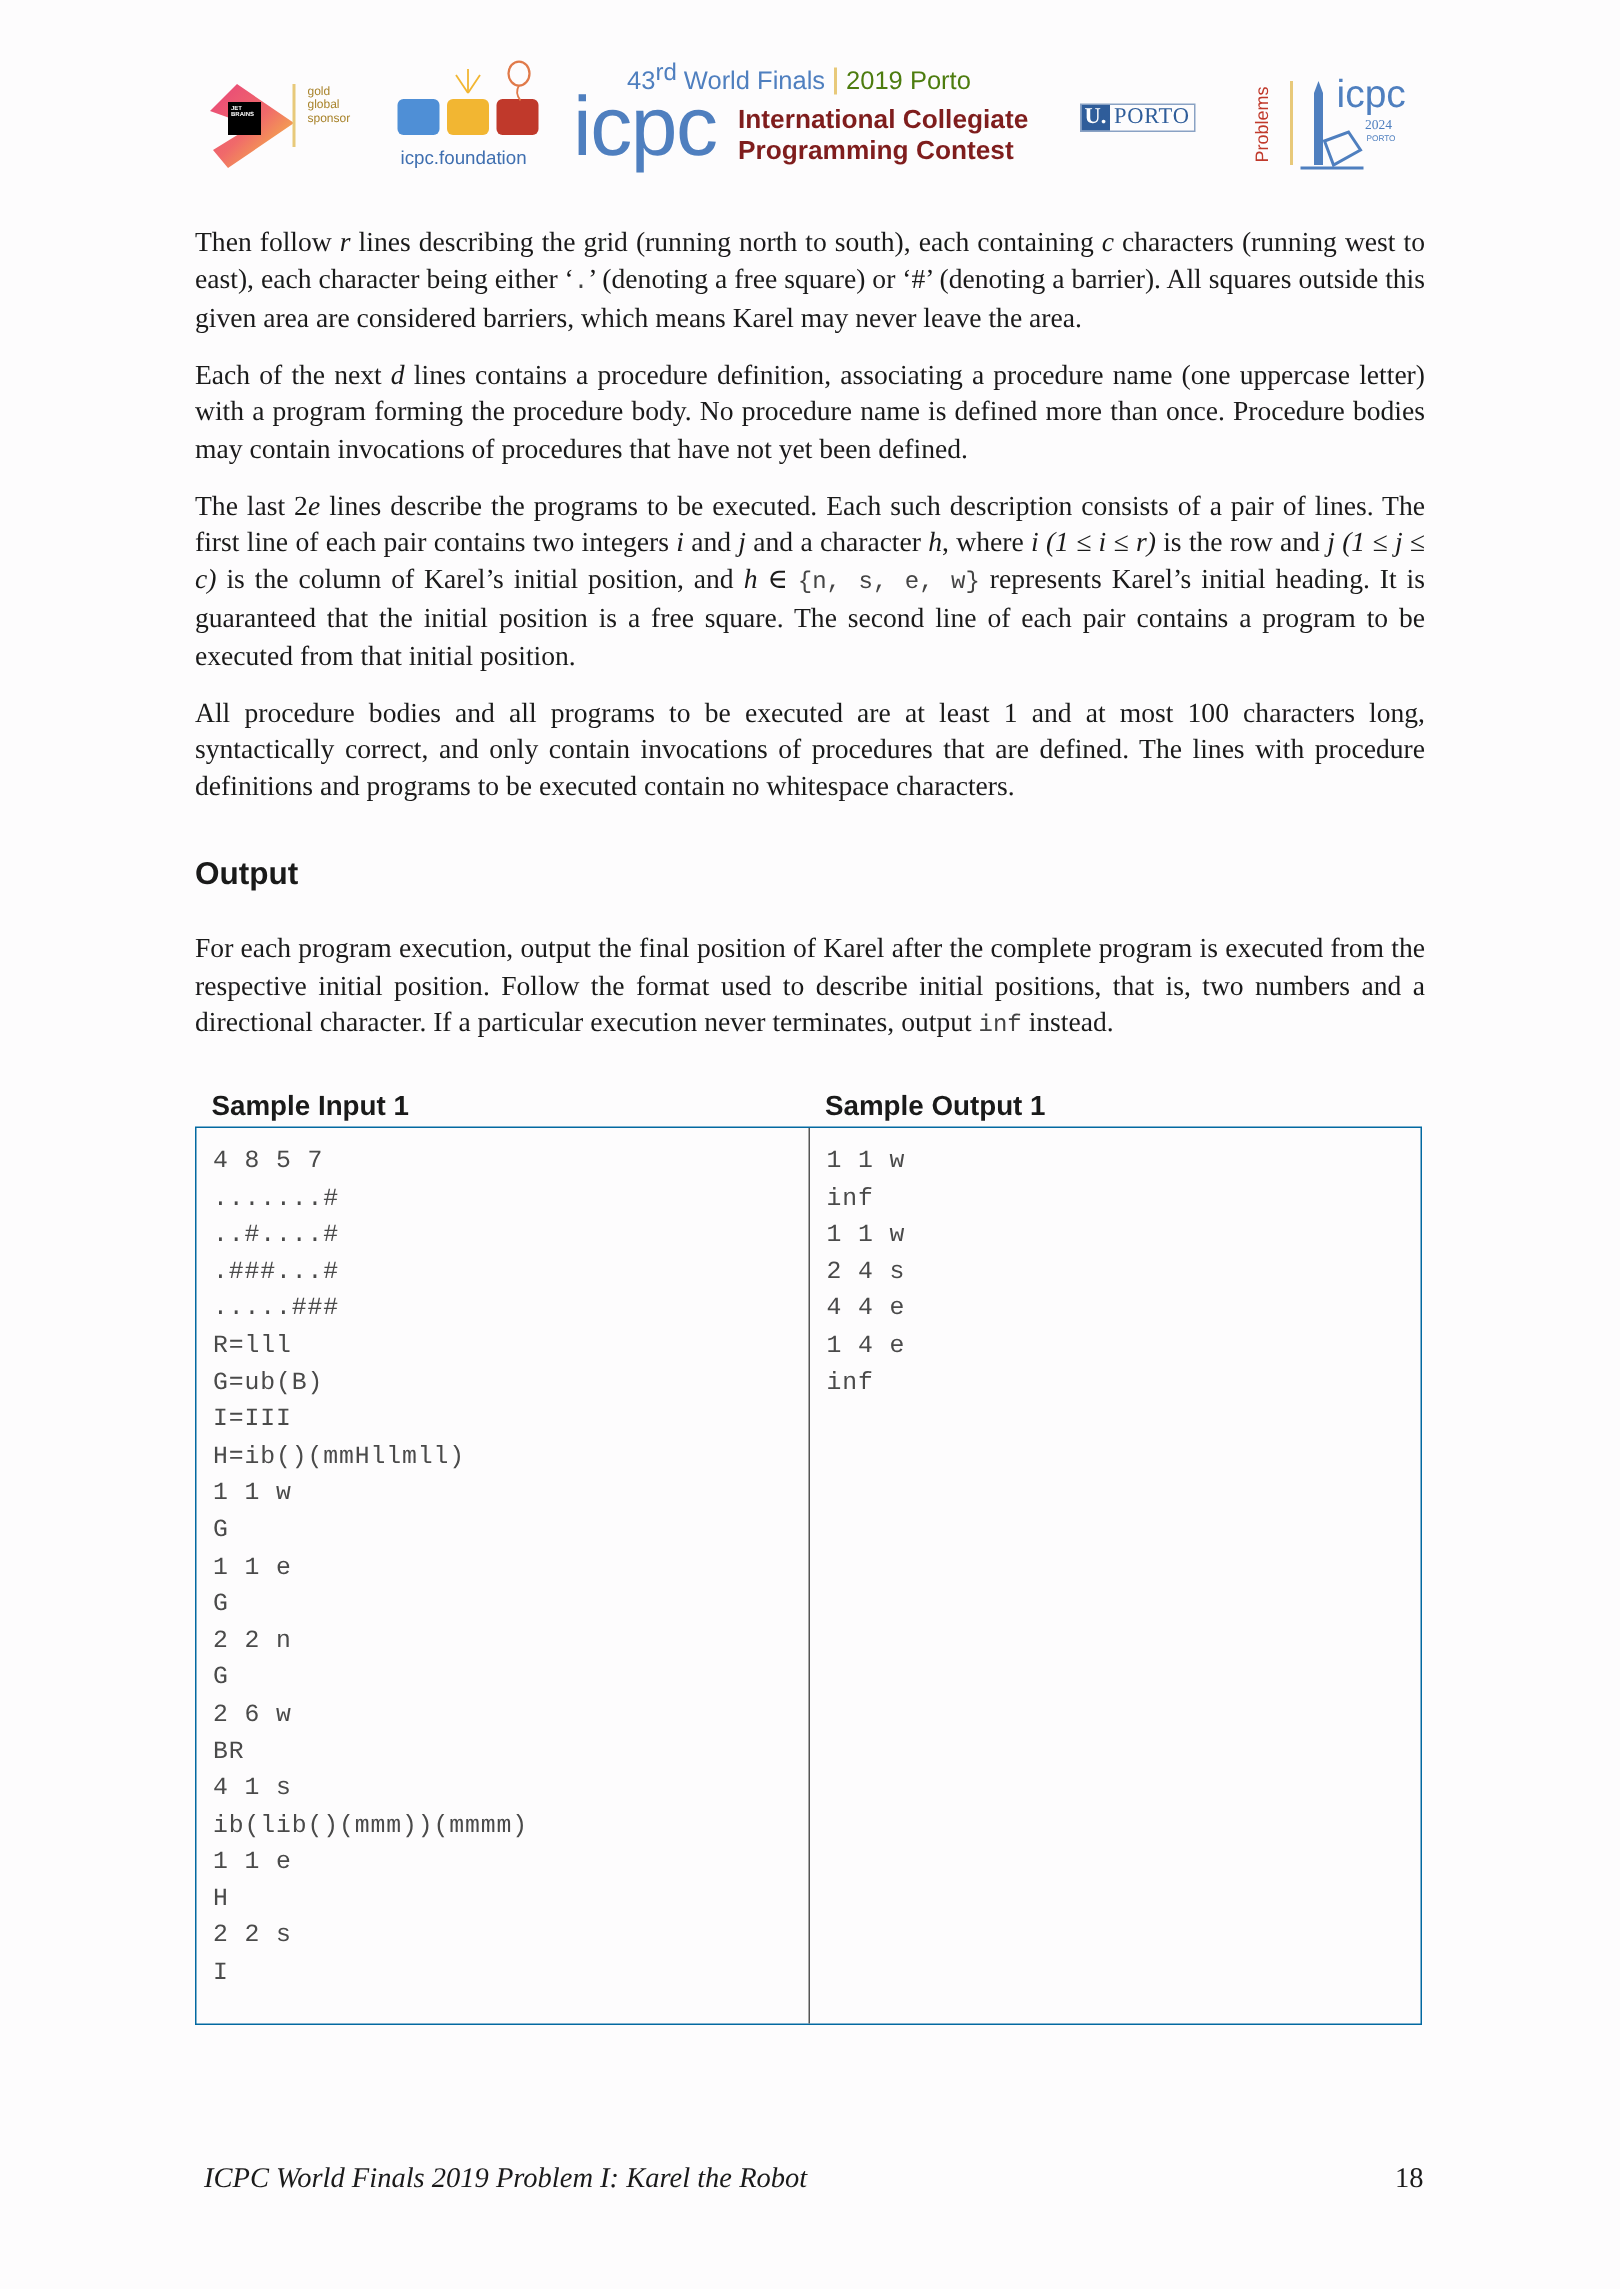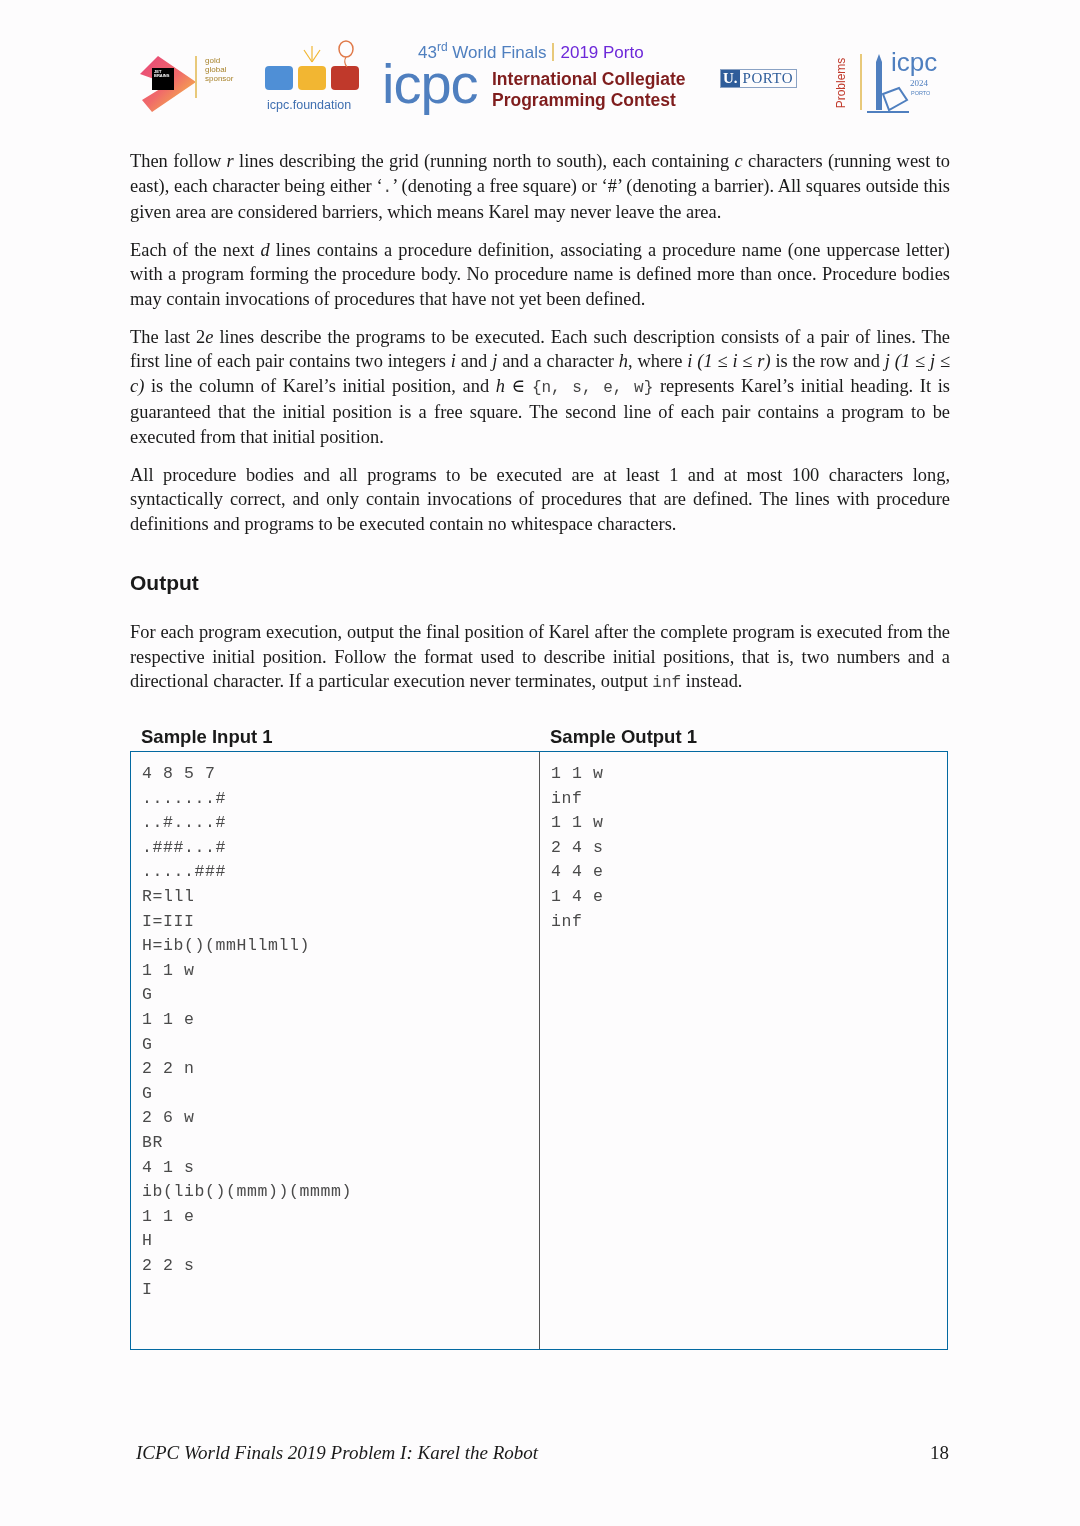--- a/index.html
+++ b/index.html
@@ -13,23 +13,23 @@
   .jb { position: absolute; left: 8px; top: 18px; width: 64px; height: 62px; }
   .jb-box { position: absolute; left: 14px; top: 16px; width: 22px; height: 22px; background: #000; color: #fff;
     font: bold 4px "Liberation Sans", sans-serif; padding: 2px; box-sizing: border-box; line-height: 4px; }
   .jb-sep { position: absolute; left: 65px; top: 22px; width: 2px; height: 42px; background: #e8c97a; }
   .jb-text { position: absolute; left: 75px; top: 22px; font: 8px/9px "Liberation Sans", sans-serif; color: #a8832b; }
   .jb-text span { display: block; }
   .fnd { position: absolute; left: 133px; top: 6px; width: 100px; height: 76px; }
   .fnd .sq { position: absolute; top: 26px; width: 28px; height: 24px; border-radius: 4px; }
   .fnd-text { position: absolute; left: 4px; top: 58px; font: 12.5px "Liberation Sans", sans-serif; color: #3f6fb0; white-space: nowrap; }
   .wf-top { position: absolute; left: 288px; top: 6px; font: 17px "Liberation Sans", sans-serif; color: #4f7fbf; white-space: nowrap; }
-  .wf-top sup { font-size: 12px; }
+  .wf-top sup { font-size: 16px; }
   .wf-top .bar { display: inline-block; width: 2px; height: 18px; background: #e8c97a; vertical-align: -3px; margin: 0 6px; }
-  .wf-top .porto { color: #6d28d9; }
+  .wf-top .porto { color: #4d7c0f; }
   .icpc-big { position: absolute; left: 252px; top: 20px; font: 56px/60px "Liberation Sans", sans-serif; color: #4f7fbf; letter-spacing: -1px; }
   .icpc-sub { position: absolute; left: 362px; top: 35px; font: bold 17.5px/21px "Liberation Sans", sans-serif; color: #7f1d1d; white-space: nowrap; }
   .uporto { position: absolute; left: 590px; top: 35px; border: 1px solid #8aa2c4; height: 17px; display: flex; align-items: stretch;
     font: 15px/17px "Liberation Serif", serif; color: #2f5d9a; }
   .uporto .u { background: #2f5d9a; color: #fff; padding: 0 2px; font-weight: bold; }
   .uporto .p { padding: 0 3px; letter-spacing: 0.5px; }
   .probs { position: absolute; left: 702px; top: 14px; width: 110px; height: 70px; }
   .probs-text { position: absolute; left: -16px; top: 28px; transform: rotate(-90deg); font: 12px "Liberation Sans", sans-serif; color: #c0392b; white-space: nowrap; }
   .probs-bar { position: absolute; left: 28px; top: 6px; width: 2px; height: 56px; background: #e8c97a; }
   .probs-icpc { position: absolute; left: 59px; top: 0px; font: 26px/28px "Liberation Sans", sans-serif; color: #4f7fbf; }
@@ -145,20 +145,21 @@
 <div class="sample-head" style="left:550px;">Sample Output 1</div>
 
 <div class="sample-table">
   <div class="sample-col">
     <div class="code-line">4 8 5 7</div>
     <div class="code-line">.......#</div>
     <div class="code-line">..#....#</div>
     <div class="code-line">.###...#</div>
     <div class="code-line">.....###</div>
     <div class="code-line">R=lll</div>
+    <div class="code-line">G=ub(B)</div>
     <div class="code-line">I=III</div>
     <div class="code-line">H=ib()(mmHllmll)</div>
     <div class="code-line">1 1 w</div>
     <div class="code-line">G</div>
     <div class="code-line">1 1 e</div>
     <div class="code-line">G</div>
     <div class="code-line">2 2 n</div>
     <div class="code-line">G</div>
     <div class="code-line">2 6 w</div>
     <div class="code-line">BR</div>

